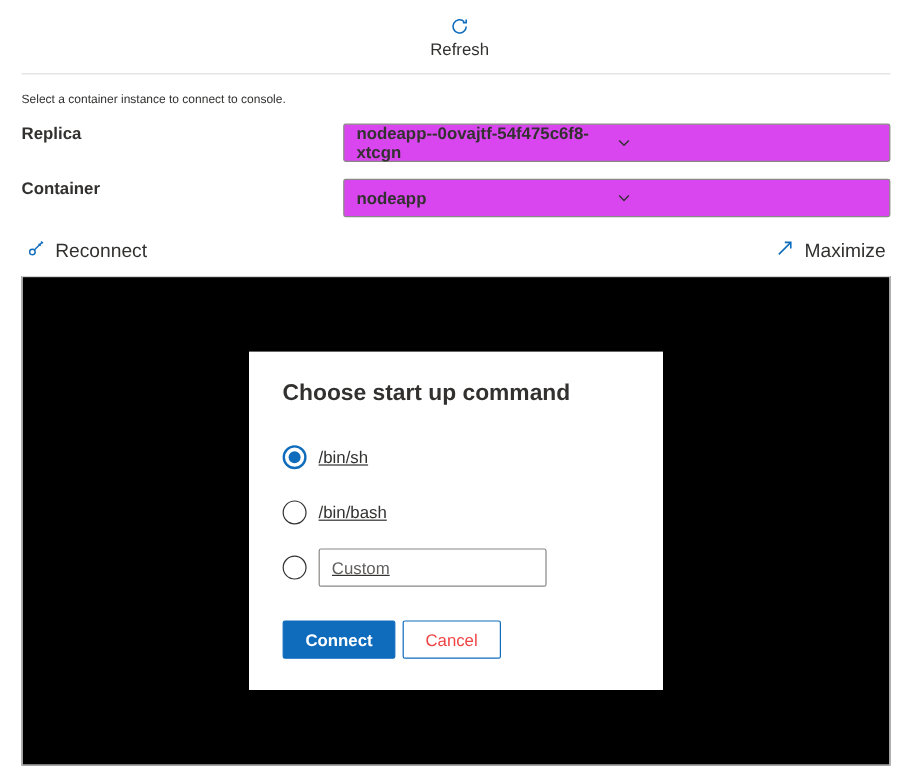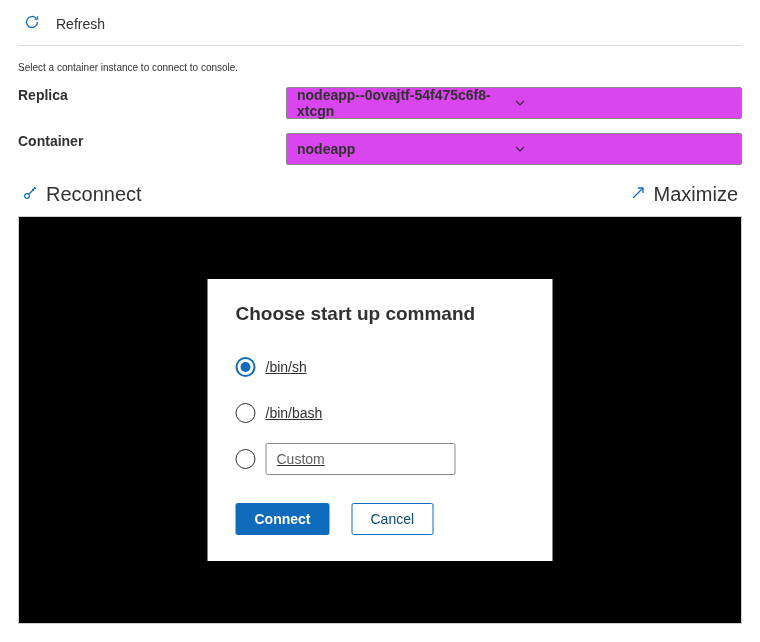--- a/index.html
+++ b/index.html
@@ -1,23 +1,24 @@
 <!DOCTYPE html>
 <html><head>
   <meta charset="utf-8">
   <style>
     * { box-sizing: border-box; margin: 0; padding: 0; }
     html, body { font-family: "Segoe UI", -apple-system, sans-serif; font-size: 14px; color: #323130; background: #fff; }
     .page { width: 760px; padding: 10px 18px 18px 18px; }
 
     .refresh-row {
-      display: flex; align-items: center; gap: 16px;
+      display: flex; align-items: center; gap: 0;
       padding: 4px 0 12px 6px;
       border-bottom: 1px solid #e1dfdd;
       cursor: pointer;
+      flex-direction: column;
     }
     .refresh-row svg { width: 16px; height: 16px; }
     .refresh-row span { font-size: 14px; color: #323130; }
 
     .instruction { margin: 16px 0 14px 0; font-size: 10px; }
 
     .field-row { display: flex; align-items: flex-start; margin-bottom: 14px; font-weight: bold; }
     .field-label { width: 268px; font-size: 14px; }
     .select {
       position: relative;
@@ -32,21 +33,21 @@
     }
     .select span { flex: 1; }
     .select .chev { display:flex; }
     .select .chev svg { width: 12px; height: 12px; }
 
     .console-toolbar {
       display: flex; align-items: center; justify-content: space-between;
       margin-top: 18px; margin-bottom: 10px;
       padding: 0 4px;
     }
-    .tb-item { display: flex; align-items: flex-start; gap: 8px; cursor: pointer; color: #0f6cbd; font-size: 20px; }
+    .tb-item { display: flex; align-items: center; gap: 8px; cursor: pointer; color: #0f6cbd; font-size: 16px; }
     .tb-item-text-dark { color:#323130; }
     .tb-item svg { width: 16px; height: 16px; }
 
     .terminal-area {
       position: relative;
       background: #000;
       height: 408px;
       border: 1px solid #d2d0ce;
     }
 
@@ -65,24 +66,24 @@
     .radio-outer.sel { border-color: #0f6cbd; border-width: 2px; }
     .radio-inner { width: 10px; height: 10px; background: #0f6cbd; border-radius: 50%; }
     .radio-label { font-size: 14px; }
 
     .custom-input {
       height: 32px; border: 1px solid #8a8886; border-radius: 2px;
       padding: 0 10px; width: 190px; font-size: 14px; font-family: inherit;
     }
     .custom-input::placeholder { color: #605e5c; }
 
-    .dialog-buttons { display: flex; gap: 22px; margin-top: 28px; }
+    .dialog-buttons { display: flex; gap: 6px; margin-top: 28px; }
     .btn { height: 32px; padding: 0 18px; font-size: 14px; border-radius: 2px; cursor: pointer; font-family: inherit; }
     .btn-primary { background: #0f6cbd; border: 1px solid #0f6cbd; color: #fff; font-weight: 600; }
-    .btn-secondary { background: #fff; border: 1px solid #0f6cbd; color: #0c4a6e; }
+    .btn-secondary { background: #fff; border: 1px solid #0f6cbd; color: #ef4444; }
   </style>
 </head>
 <body>
 
 <div class="page">
 
   <div class="refresh-row">
     <span>
       <svg viewBox="0 0 16 16" fill="none" stroke="#0f6cbd" stroke-width="1.3">
         <path d="M13.5 8a5.5 5.5 0 1 1-1.6-3.9"></path>

